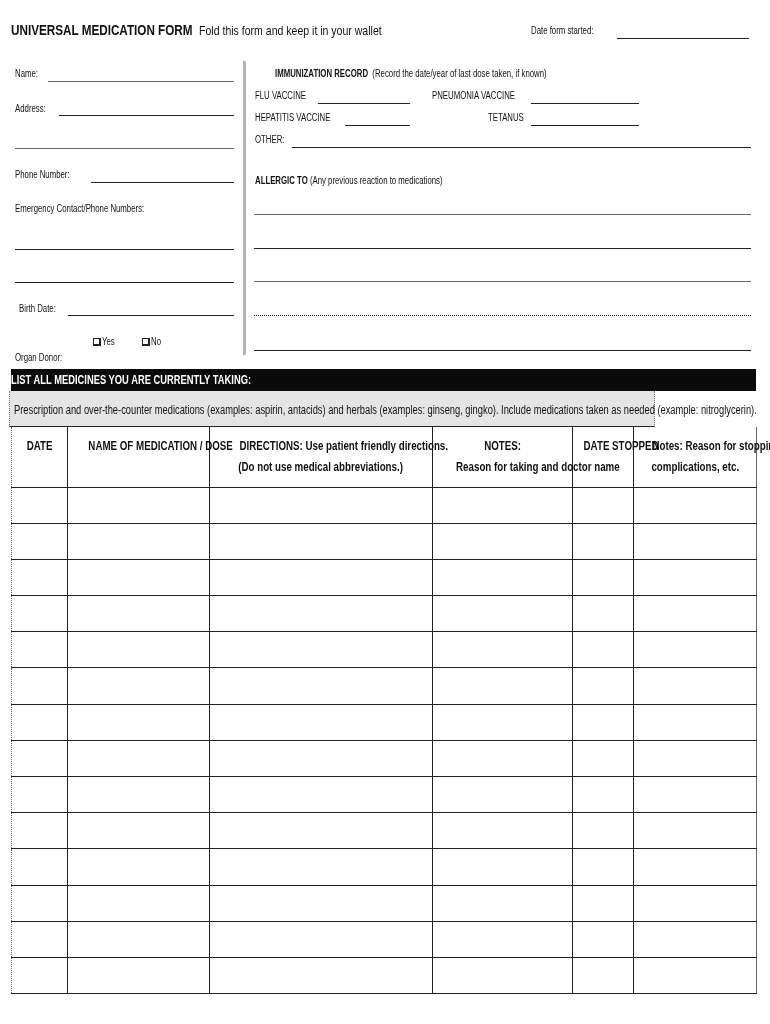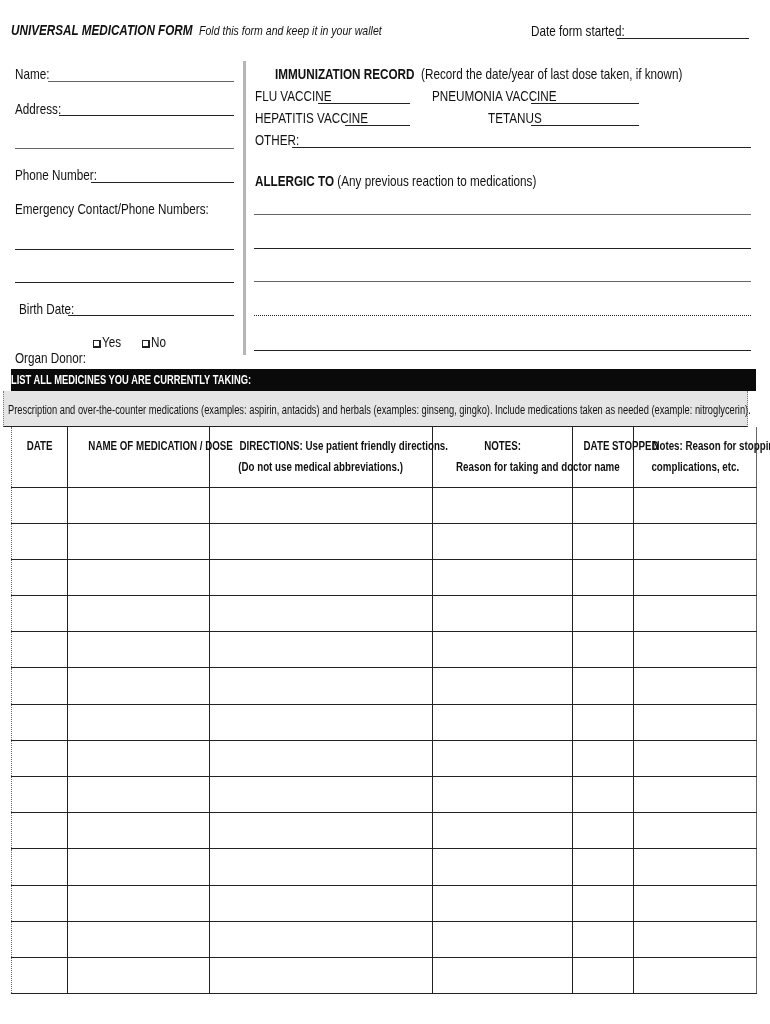--- a/index.html
+++ b/index.html
@@ -1,38 +1,38 @@
 <!DOCTYPE html>
 <html><head>
   <meta charset="utf-8">
   <style>
     * { box-sizing: border-box; margin: 0; padding: 0; }
     html, body { width: 770px; height: 1024px; background: #ffffff; overflow: hidden; }
     body { position: relative; font-family: "Liberation Sans", sans-serif; color: #111; }
     .cond { display: inline-block; transform: scaleX(0.78); transform-origin: left center; white-space: nowrap; }
     .abs { position: absolute; }
-    .txt { font-size: 15px; line-height: 16px; white-space: nowrap; }
+    .txt { font-size: 10px; line-height: 16px; white-space: nowrap; }
     .bold { font-weight: bold; }
     .line { position: absolute; height: 0; border-top: 1.3px solid #222; }
     .line.grey { border-top-color: #666; }
 
     
-    #title { left: 11px; top: 22px; font-size: 15px; font-style: italic; }
+    #title { left: 11px; top: 22px; font-size: 15px; }
     #date-started { left: 531px; top: 23px; }
 
     
     .vsep { position: absolute; left: 243px; top: 61px; width: 3px; height: 294px; background: #b5b5b5; }
 
     
     .chk { display: inline-block; width: 8px; height: 8px; border: 1px solid #222; border-right-width: 2px; border-bottom-width: 2px; margin-right: 1px; vertical-align: -1px; }
 
     
     #med-bar { position: absolute; left: 11px; top: 369px; width: 745px; height: 22px; background: #0a0a0a; }
     #med-bar .txt { color: #fff; font-weight: bold; position: absolute; left: 0; top: 3px; font-size: 12px; }
-    #med-desc { position: absolute; left: 3px; top: 391px; width: 745px; height: 36px; background: #e4e5e4; border-left: 1px dotted #777; border-right: 1px dotted #777; border-bottom: 1.5px solid #222; padding-left: 8px; }
+    #med-desc { position: absolute; left: 9px; top: 391px; width: 646px; height: 36px; background: #e4e5e4; border-left: 1px dotted #777; border-right: 1px dotted #777; border-bottom: 1.5px solid #222; padding-left: 8px; }
     #med-desc .txt { position: absolute; left: 4px; top: 11px; font-size: 12.5px; }
 
     table#meds { position: absolute; left: 11px; top: 427px; width: 745px; border-collapse: collapse; table-layout: fixed; }
     #meds th, #meds td { border-left: 1px solid #222; border-right: 1px solid #222; }
     #meds th { height: 60px; vertical-align: top; padding-top: 9px; font-size: 12.5px; line-height: 21px; font-weight: bold; text-align: center; border-bottom: 1.5px solid #222; }
     #meds th .cond { transform-origin: center top; }
     #meds td { height: 36.2px; border-bottom: 1.8px solid #222; }
     #meds th:first-child, #meds td:first-child { border-left: 1px dotted #666; }
     #meds th:nth-child(4), #meds td:nth-child(4) { border-left: 1px dotted #666; }
     #meds th:last-child, #meds td:last-child { border-right: 1.5px solid #666; }

